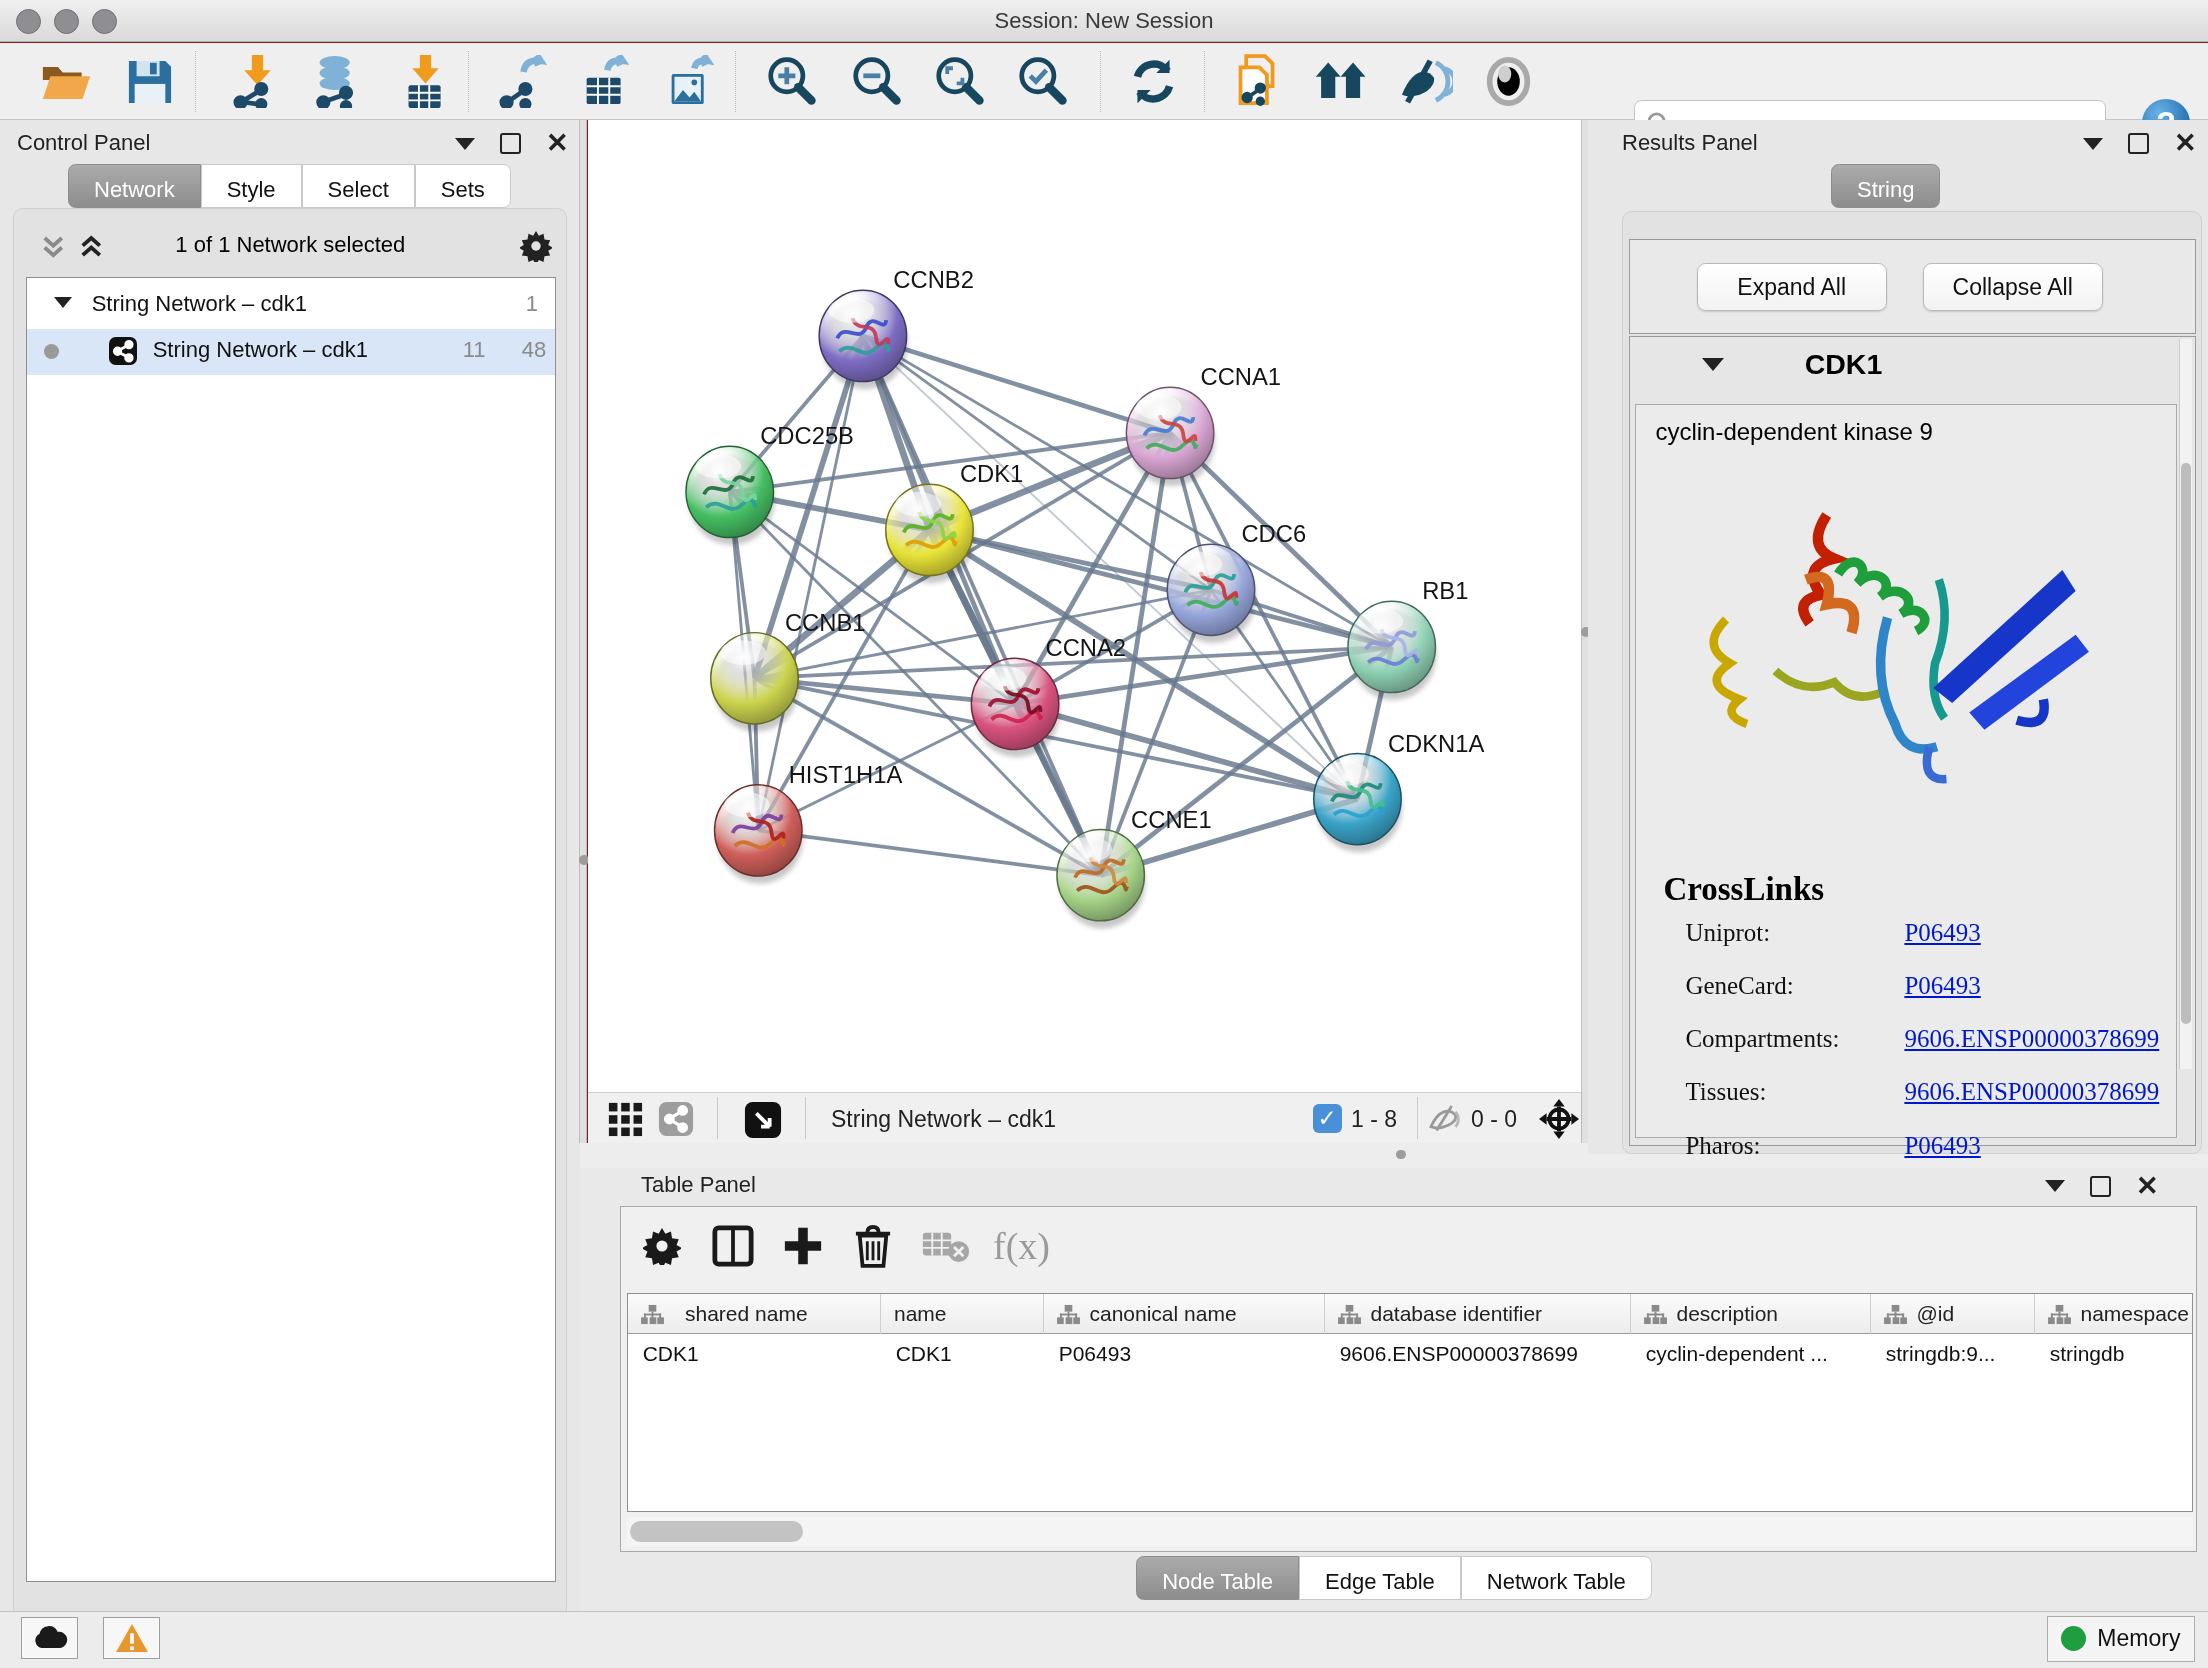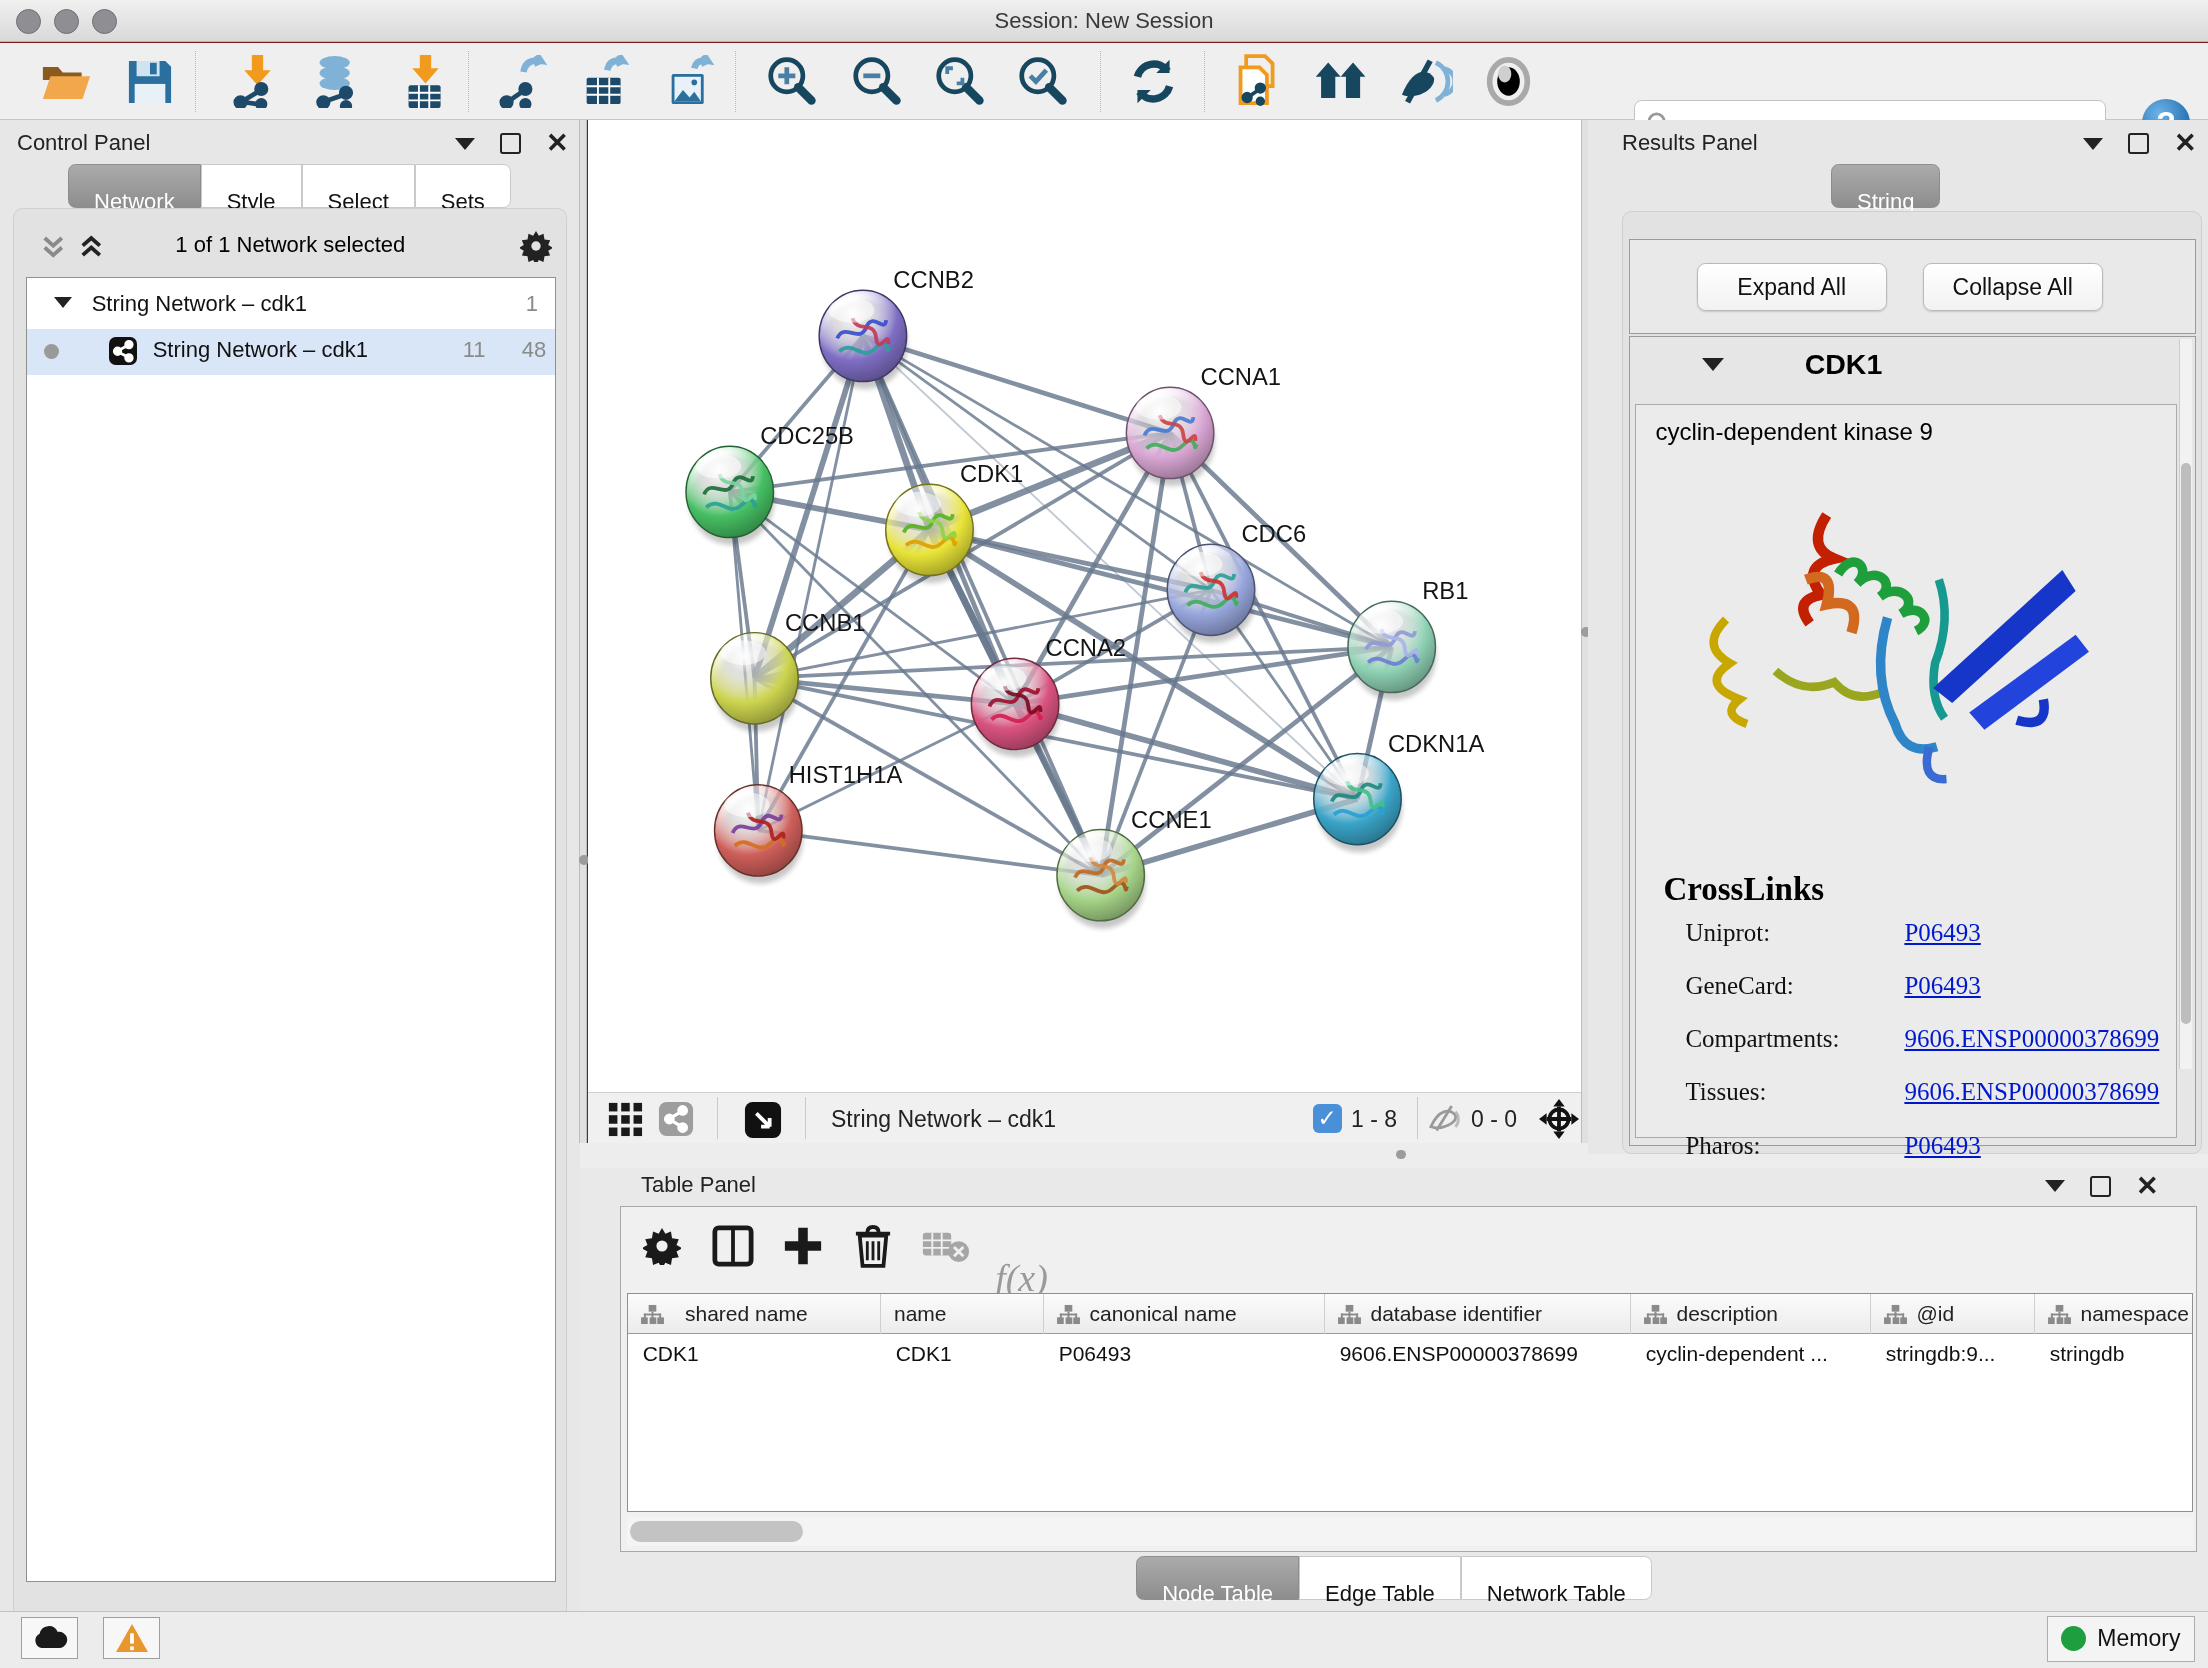--- a/index.html
+++ b/index.html
@@ -26,21 +26,21 @@
   .help-btn { position:absolute; left:2142px; top:56px; width:48px; height:48px; border-radius:50%;
     background:radial-gradient(circle at 35% 30%, #6db3e8, #2e79b8 60%, #1d5d96); color:#fff;
     font-size:32px; font-weight:bold; text-align:center; line-height:48px; }
 
   
   .panel-title { font-size:22px; color:#222; }
   .panel-ctrls { position:absolute; display:flex; gap:25px; align-items:center; }
   .caret-down { width:0; height:0; border-left:10.5px solid transparent; border-right:10.5px solid transparent; border-top:12.4px solid #222; }
   .float-box { width:21px; height:21px; border:2.9px solid #222; border-radius:2.9px; }
   .close-x { font-size:27px; font-weight:bold; color:#222; line-height:21px; }
-  .tab { display:inline-block; height:44px; line-height:42px; padding:16px 25px; font-size:22px;
+  .tab { display:inline-block; height:44px; line-height:42px; padding:4px 25px; font-size:22px;
     background:#fff; border:1px solid #c9c9c9; color:#111; text-align:center; }
   .tab.first { border-radius:7.6px 0 0 0; }
   .tab.last { border-radius:0 7.6px 7.6px 0; }
   .tab.sel { background:linear-gradient(#ababab,#8d8d8d); color:#fff; border-color:#8d8d8d; border-radius:7.6px 0 0 7.6px; }
 
   
   .control-panel { position:absolute; left:0; top:120px; width:580px; height:1491px; background:#e7e7e7; }
   .cp-head { position:absolute; left:17px; top:9.5px; }
   .cp-box { position:absolute; left:13.3px; top:88px; width:554px; height:1491px; background:#e2e2e2;
     border:1px solid #cfcfcf; border-radius:9.5px 9.5px 0 0; }
@@ -78,21 +78,21 @@
   .cl-row { position:absolute; font-size:25px; color:#111; }
   .cl-link { color:#0018cc; text-decoration:underline; }
   .rp-scroll { position:absolute; right:2.9px; top:1.9px; width:12.4px; height:730px; background:#f2f2f2; border-left:1px solid #ccc; }
   .rp-thumb { position:absolute; left:1px; width:9.5px; border-radius:4.8px; background:#bdbdbd; }
 
   
   .table-panel { position:absolute; left:580px; top:1168px; width:1628px; height:443px; background:#e9e9e9; }
   .tp-box { position:absolute; left:40px; top:38px; width:1577px; height:346px; background:#f0f0f0; border:1px solid #a8a8a8; }
   .tp-toolbar { position:absolute; left:0; top:0; width:100%; height:78px; }
   .tp-icon { position:absolute; top:11.4px; width:55px; height:55px; display:flex; align-items:center; justify-content:center; }
-  .fx { font-family:"Liberation Serif", serif; font-style:italic; font-size:38px; color:#9a9a9a;margin-top:32px; }
+  .fx { font-family:"Liberation Serif", serif; font-size:38px; color:#9a9a9a; }
   .grid-table { position:absolute; left:5.7px; top:86px; width:1566px; height:219px; background:#fff; border:1.9px solid #8f8f8f; overflow:hidden; }
   .gt-header { position:absolute; left:0; top:0; height:40px; background:linear-gradient(#fbfbfb,#ececec); border-bottom:1.9px solid #9a9a9a; display:flex; }
   .gt-hcell { height:40px; line-height:38px; font-size:21px; color:#222; border-right:1px solid #cfcfcf; display:flex; align-items:center; gap:9.5px; padding-left:13.3px; overflow:hidden; white-space:nowrap; flex:none; }
   .gt-row { position:absolute; left:0; top:40px; height:40px; display:flex; }
   .gt-cell { height:40px; line-height:40px; font-size:21px; color:#111; padding-left:15px; overflow:hidden; white-space:nowrap; flex:none; }
   .tp-hscroll { position:absolute; left:5.7px; top:310px; width:1566px; height:28.5px; background:#f4f4f4; }
   .tp-hthumb { position:absolute; left:3.8px; top:3.8px; width:173px; height:21px; border-radius:10.5px; background:#c3c3c3; }
   .tp-tabs { position:absolute; left:0; top:388px; width:100%; text-align:center; }
 
   

